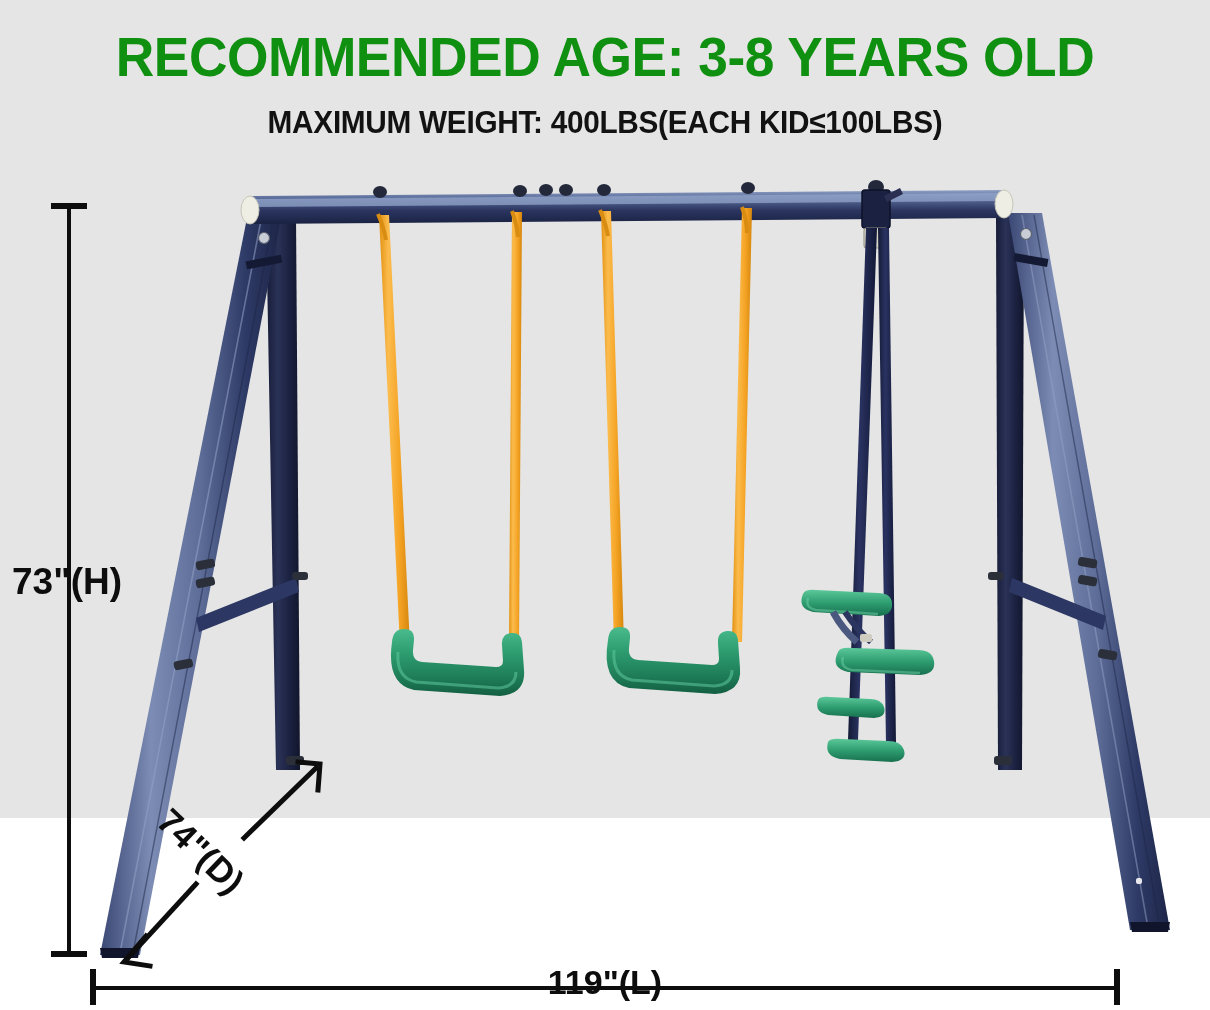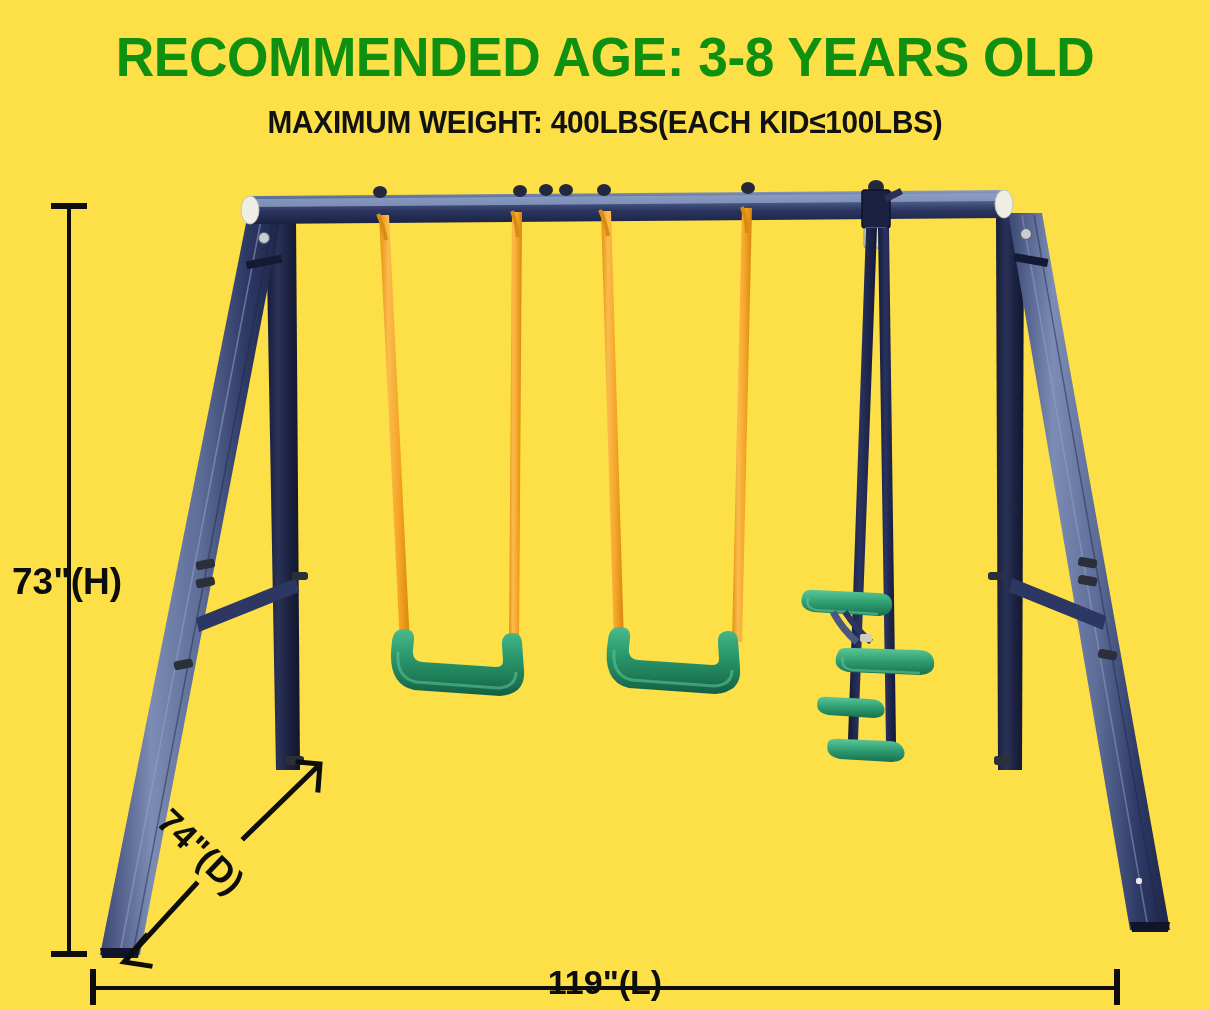--- a/index.html
+++ b/index.html
@@ -11,22 +11,22 @@
   body {
     width: 1210px; height: 1010px;
     position: relative;
     overflow: hidden;
     font-family: "Liberation Sans", "DejaVu Sans", sans-serif;
   }
 
   #stage {
     position: absolute;
     left: 0; top: 0;
-    width: 1210px; height: 1010px;
-    background: #fde047;
+    width: 1210px; height: 818px;
+    background: #e5e5e5;
   }
 
   
   .headline {
     position: absolute;
     left: 0; top: 26px;
     width: 1210px;
     text-align: center;
     font-size: 55px;
     line-height: 62px;

